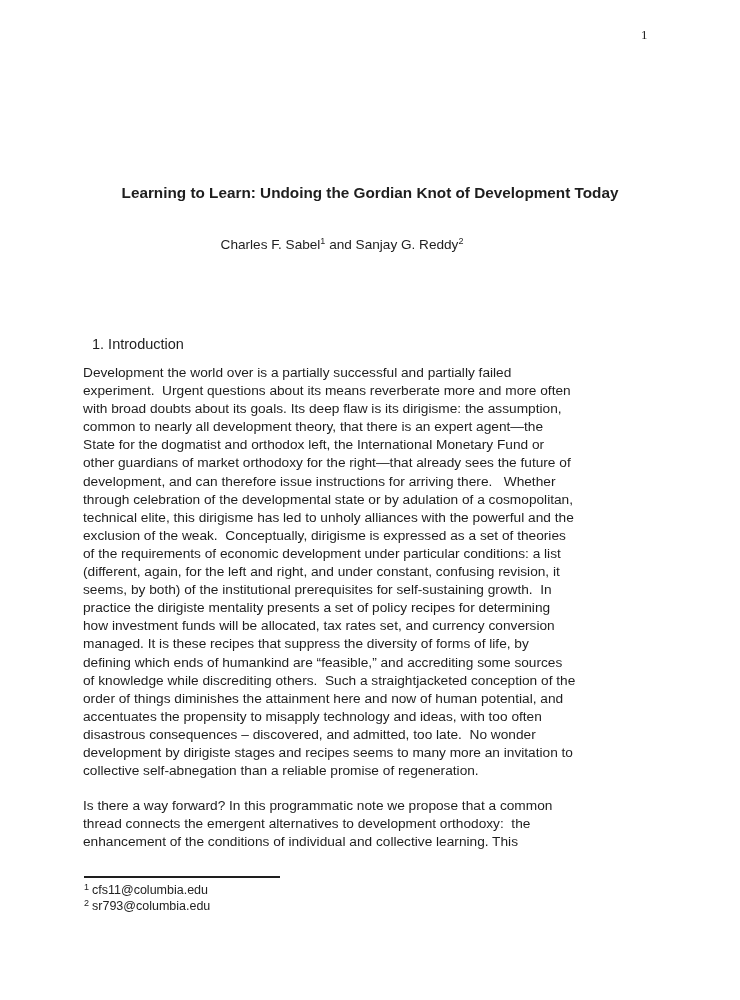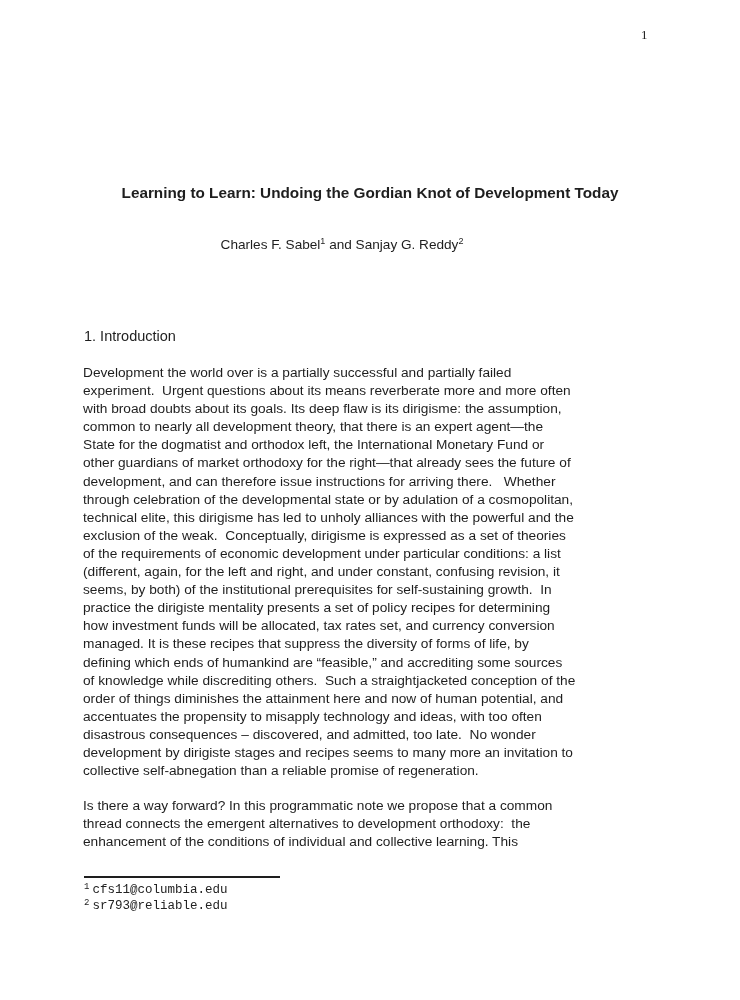--- a/index.html
+++ b/index.html
@@ -46,21 +46,21 @@
   }
   .authors sup {
     font-size: 9px;
     line-height: 0;
     vertical-align: 5px;
   }
   .section-heading {
     position: absolute;
     top: 328px;
     left: 84px;
-    margin: 0;
+    margin: 8px;
     font-size: 14.5px;
     font-weight: 400;
     color: #1e1e1e;
   }
   .para {
     position: absolute;
     left: 83px;
     width: 625px;
     margin: 0;
     font-size: 13.7px;
@@ -75,21 +75,21 @@
     top: 876px;
     left: 84px;
     width: 196px;
     height: 2px;
     background: #1e1e1e;
   }
   .footnotes {
     position: absolute;
     top: 883px;
     left: 84px;
-    font-family: Liberation Mono, monospace;
+    font-family: Liberation Sans, sans-serif;
     font-size: 12.5px;
     line-height: 15.5px;
     color: #222222;
   }
   .footnote sup {
     font-size: 9px;
     line-height: 0;
     vertical-align: 4px;
     margin-right: 3px;
   }
@@ -132,16 +132,16 @@
 order of things diminishes the attainment here and now of human potential, and
 accentuates the propensity to misapply technology and ideas, with too often
 disastrous consequences – discovered, and admitted, too late.  No wonder
 development by dirigiste stages and recipes seems to many more an invitation to
 collective self-abnegation than a reliable promise of regeneration.</div>
 
   <div class="footnote-rule"></div>
 
   <div class="footnotes">
     <div class="footnote"><sup>1</sup><span>cfs11@columbia.edu</span></div>
-    <div class="footnote"><sup>2</sup><span>sr793@reliable.edu</span></div>
+    <div class="footnote"><sup>2</sup><span>sr793@columbia.edu</span></div>
   </div>
 
 </div>
 
 </body></html>

